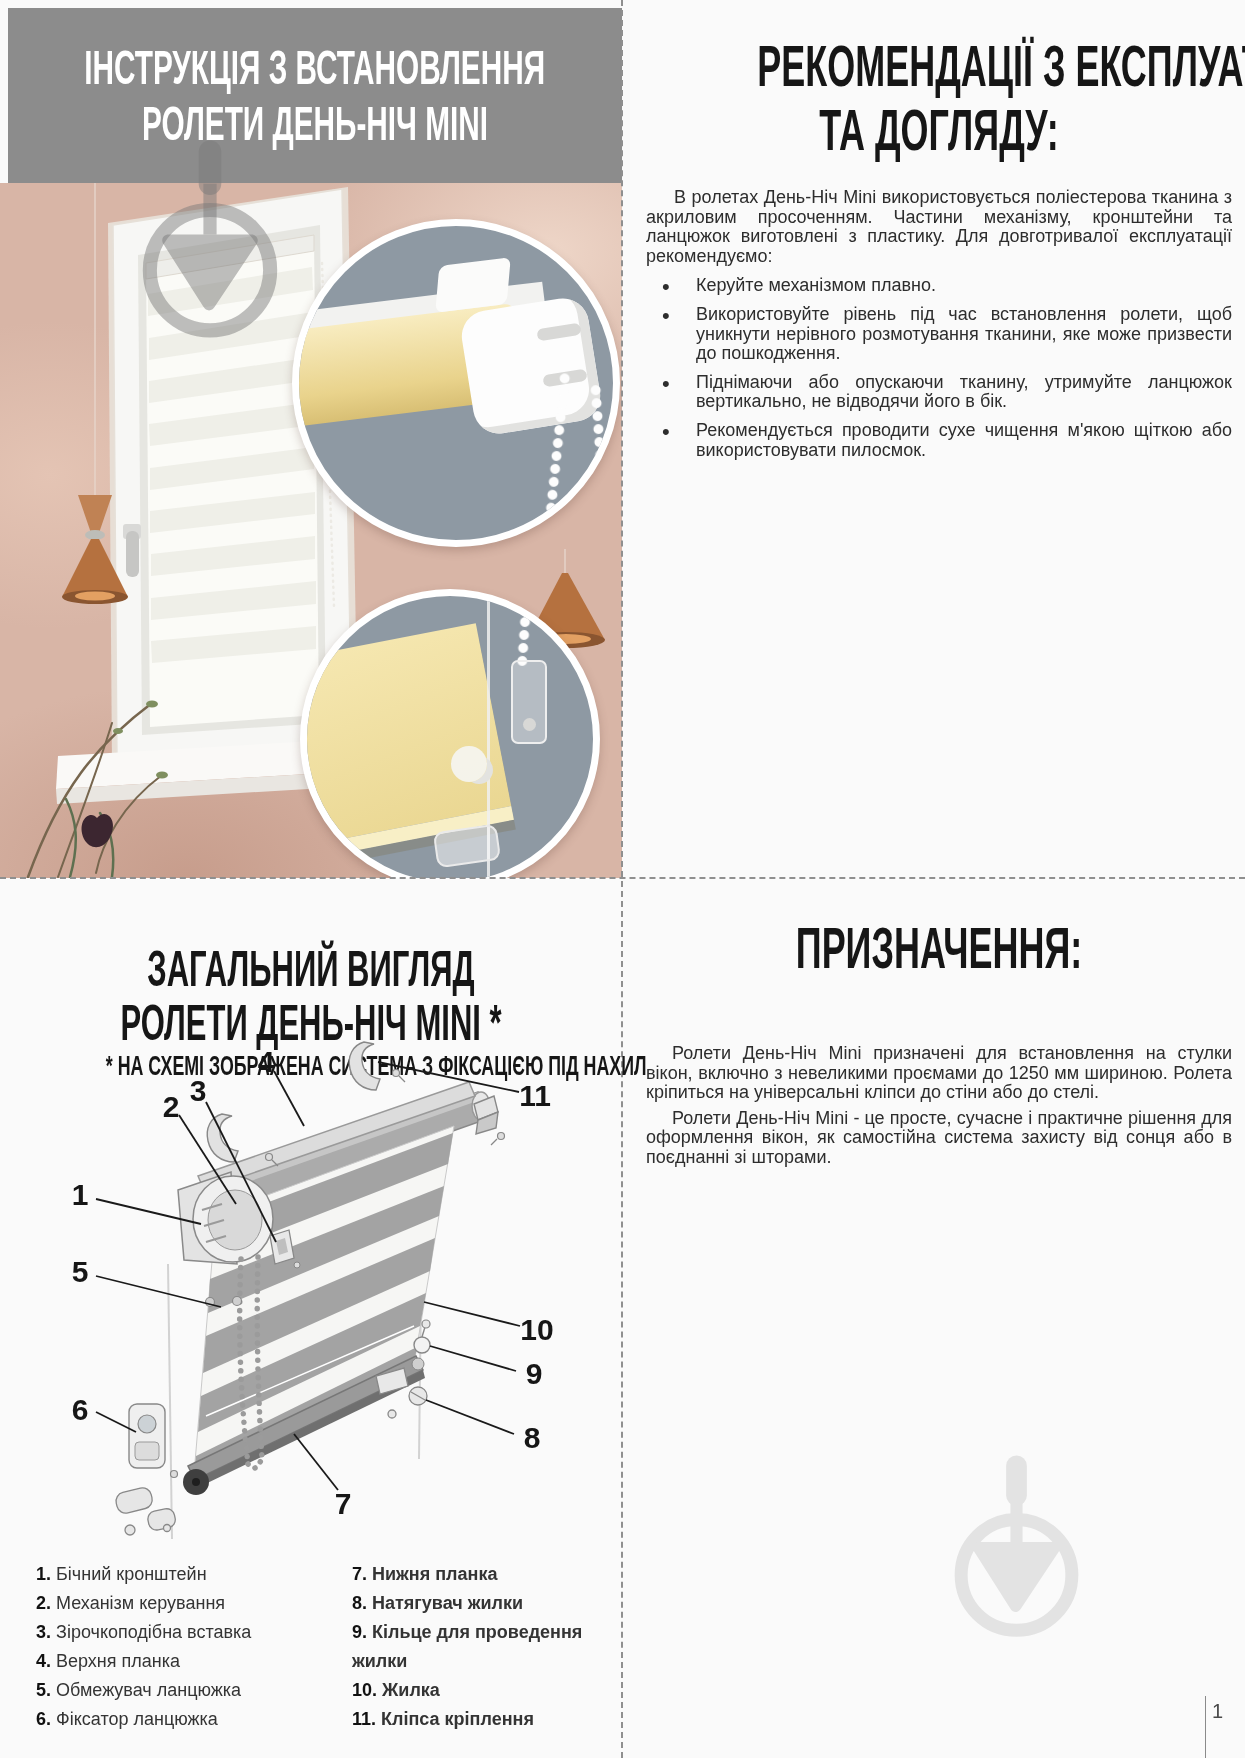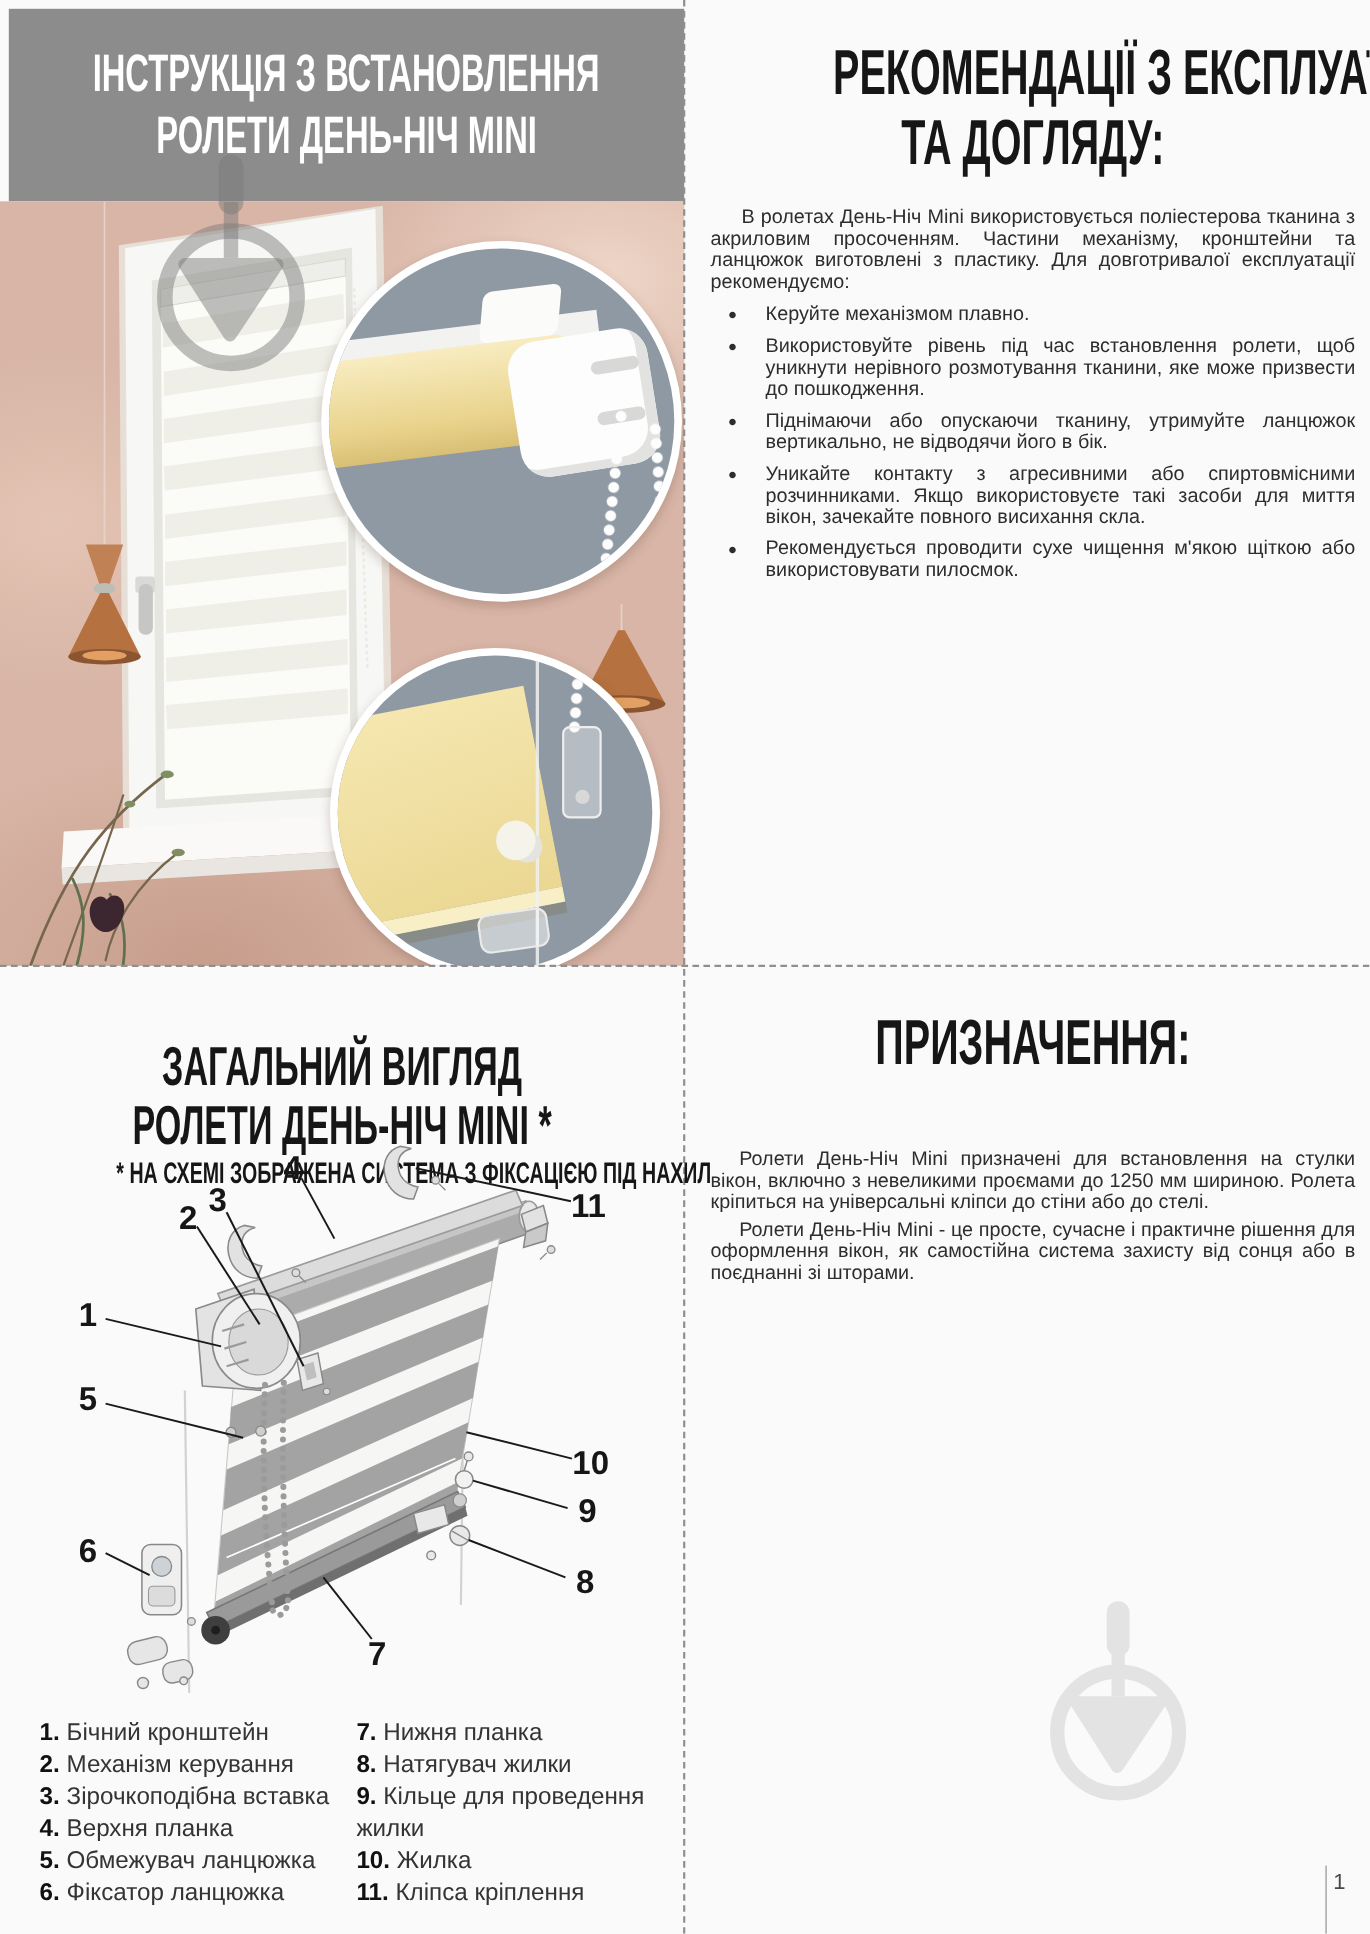--- a/index.html
+++ b/index.html
@@ -73,24 +73,24 @@
   .body-text{font-size:18px;line-height:1.09;text-align:justify;color:var(--text-dark);}
   .reco .intro{margin-top:26px;text-indent:28px;}
   .reco ul{list-style:none;margin-top:10px;}
   .reco li{position:relative;padding-left:50px;margin-top:9px;}
   .reco li::before{content:"•";position:absolute;left:16px;top:-1px;font-size:22px;}
 
   
   .overview-head{left:0;top:942px;width:622px;text-align:center;}
   .overview-head .l1,.overview-head .l2{font-size:50px;line-height:54px;}
   .overview-head .sub{font-size:27px;line-height:32px;transform:scaleX(.66);}
-  .legend{font-size:22px;line-height:29px;color:#343434;}
+  .legend{font-size:18px;line-height:29px;color:#343434;}
   .legend b{color:#111;}
   .legend-left{left:36px;top:1560px;width:280px;}
-  .legend-right{left:324px;top:1560px;width:262px;}
+  .legend-right{left:352px;top:1560px;width:262px;font-weight:bold;}
 
   
   .purpose{left:646px;top:916px;width:586px;}
   .purpose p{text-indent:26px;margin-top:6px;}
   .purpose .p1{margin-top:64px;}
 
   
   .pageno-line{left:1205px;top:1696px;height:62px;width:0;border-left:1.5px solid #8a8a8a;}
   .pageno{left:1212px;top:1700px;font-size:20px;color:#4a4a4a;}
 
@@ -219,21 +219,20 @@
 
 
 <section class="abs reco">
   <div class="disp">РЕКОМЕНДАЦІЇ З ЕКСПЛУАТАЦІЇ</div>
   <div class="disp">ТА ДОГЛЯДУ:</div>
   <p class="body-text intro">В ролетах День-Ніч Mini використовується поліестерова тканина з акриловим просоченням. Частини механізму, кронштейни та ланцюжок виготовлені з пластику. Для довготривалої експлуатації рекомендуємо:</p>
   <ul>
     <li class="body-text">Керуйте механізмом плавно.</li>
     <li class="body-text">Використовуйте рівень під час встановлення ролети, щоб уникнути нерівного розмотування тканини, яке може призвести до пошкодження.</li>
     <li class="body-text">Піднімаючи або опускаючи тканину, утримуйте ланцюжок вертикально, не відводячи його в бік.</li>
-    <li class="body-text">Уникайте контакту з агресивними або спиртовмісними розчинниками. Якщо використовуєте такі засоби для миття вікон, зачекайте повного висихання скла.</li>
     <li class="body-text">Рекомендується проводити сухе чищення м'якою щіткою або використовувати пилосмок.</li>
   </ul>
 </section>
 
 
 <div class="abs overview-head">
   <div class="disp l1">ЗАГАЛЬНИЙ ВИГЛЯД</div>
   <div class="disp l2">РОЛЕТИ ДЕНЬ-НІЧ MINI *</div>
   <div class="disp sub">* НА СХЕМІ ЗОБРАЖЕНА СИСТЕМА З ФІКСАЦІЄЮ ПІД НАХИЛ</div>
 </div>

